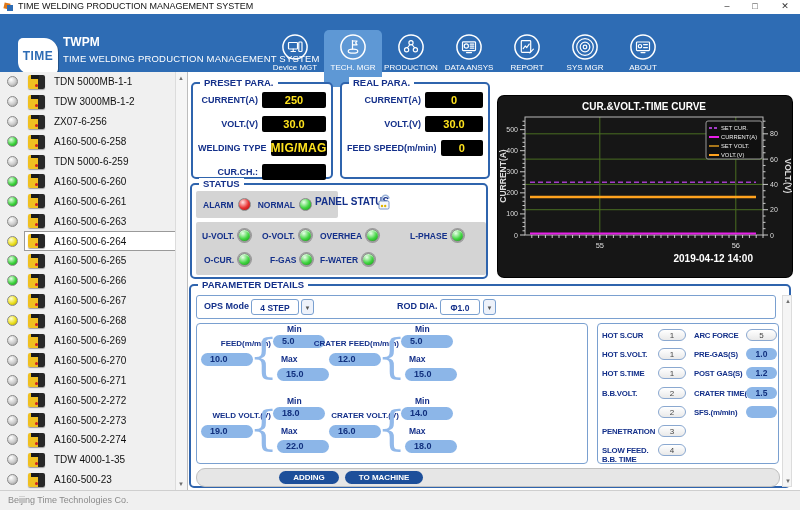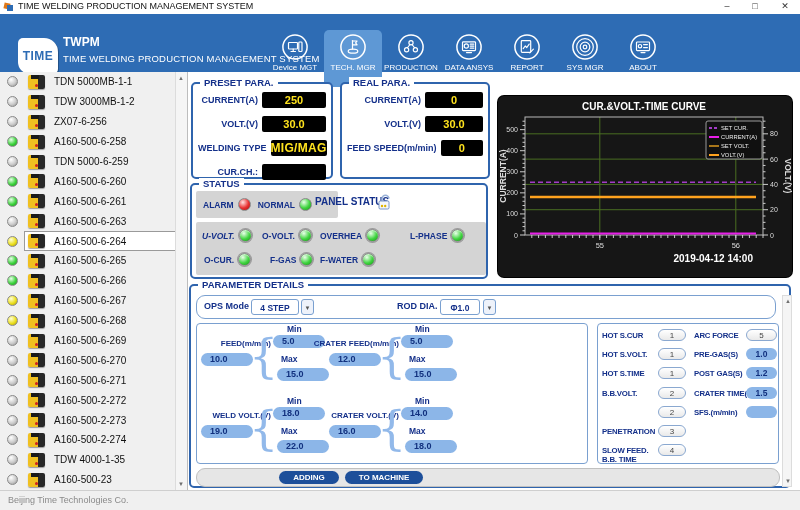--- a/index.html
+++ b/index.html
@@ -75,21 +75,21 @@
   .st-label{font-size:8.5px;font-weight:bold;color:var(--navy);margin-right:4px;white-space:nowrap;}
   .st-pair .led{width:13px;height:13px;box-shadow:inset 0 1px 1px rgba(255,255,255,.6),0 0 0 1px #999;}
   .panel-status-label{position:absolute;left:123px;top:11px;font-size:10px;font-weight:bold;color:var(--navy);}
 
   
   .chart-panel{position:absolute;left:498px;top:96px;width:294px;height:181px;background:var(--chart-bg);
     border-radius:6px;box-shadow:0 0 0 1px #000;}
 
   
   .ops-row{position:absolute;left:5px;top:9px;width:580px;height:24px;border:1px solid #7aa0d0;
-    border-radius:9px;background:#fff;box-sizing:border-box;}
+    border-radius:3px;background:#fff;box-sizing:border-box;}
   .ops-label{position:absolute;top:5px;font-size:9px;font-weight:bold;color:var(--navy);white-space:nowrap;}
   .dd{position:absolute;top:3px;height:16px;border:1px solid #7aa0d0;border-radius:3px;background:#fff;
     font-size:8.5px;font-weight:bold;color:var(--navy);text-align:center;line-height:16px;cursor:pointer;box-sizing:border-box;}
   .dd-btn{position:absolute;top:3px;width:13px;height:16px;border:1px solid #7aa0d0;border-radius:3px;
     background:#eef2fa;font-size:6px;color:#555;text-align:center;line-height:16px;cursor:pointer;box-sizing:border-box;}
   .inner-box{position:absolute;border:1px solid #7aa0d0;border-radius:4px;background:#fff;box-sizing:border-box;}
   .pgroup{position:absolute;width:128px;height:60px;}
   .pg-label{position:absolute;right:58px;top:11px;font-size:8px;font-weight:bold;color:var(--navy);white-space:nowrap;}
   .pill{position:absolute;height:13px;line-height:13px;border-radius:7px;background:var(--pill-blue);
     color:#11307e;font-size:9px;font-weight:bold;padding-left:9px;box-sizing:border-box;cursor:text;}
@@ -420,21 +420,21 @@
         <span class="led led-green" style="width:13px;height:13px;"></span>
       </div>
     <span class="panel-status-label">PANEL STATUS</span>
     <svg style="position:absolute;left:185px;top:8px;" width="16" height="18" viewBox="0 0 16 18">
       <path d="M5 8 V5.6 A3.4 3.4 0 0 1 11.8 5.6 L11.8 4.2" fill="none" stroke="#9ab2d8" stroke-width="1.6"></path>
       <rect x="2" y="8" width="10" height="8" rx="1.2" fill="#f4f7fc" stroke="#7a96c4" stroke-width="1"></rect>
       <circle cx="5" cy="13" r="1.2" fill="#e0b400"></circle>
         <circle cx="8.2" cy="13" r="1.2" fill="#e0b400"></circle>
     </svg>
     <div class="st-box" style="left:4px;top:37px;width:290px;height:53px;">
-        <span class="st-pair" style="left: 6px; top: 7px; font-style: italic;">
+        <span class="st-pair" style="left: 6px; top: 7px;">
           <span class="st-label">U-VOLT.</span>
           <span class="led led-green"></span>
         </span>
         <span class="st-pair" style="left: 66px; top: 7px;">
           <span class="st-label">O-VOLT.</span>
           <span class="led led-green"></span>
         </span>
         <span class="st-pair" style="left: 124px; top: 7px;">
           <span class="st-label">OVERHEA</span>
           <span class="led led-green"></span>

